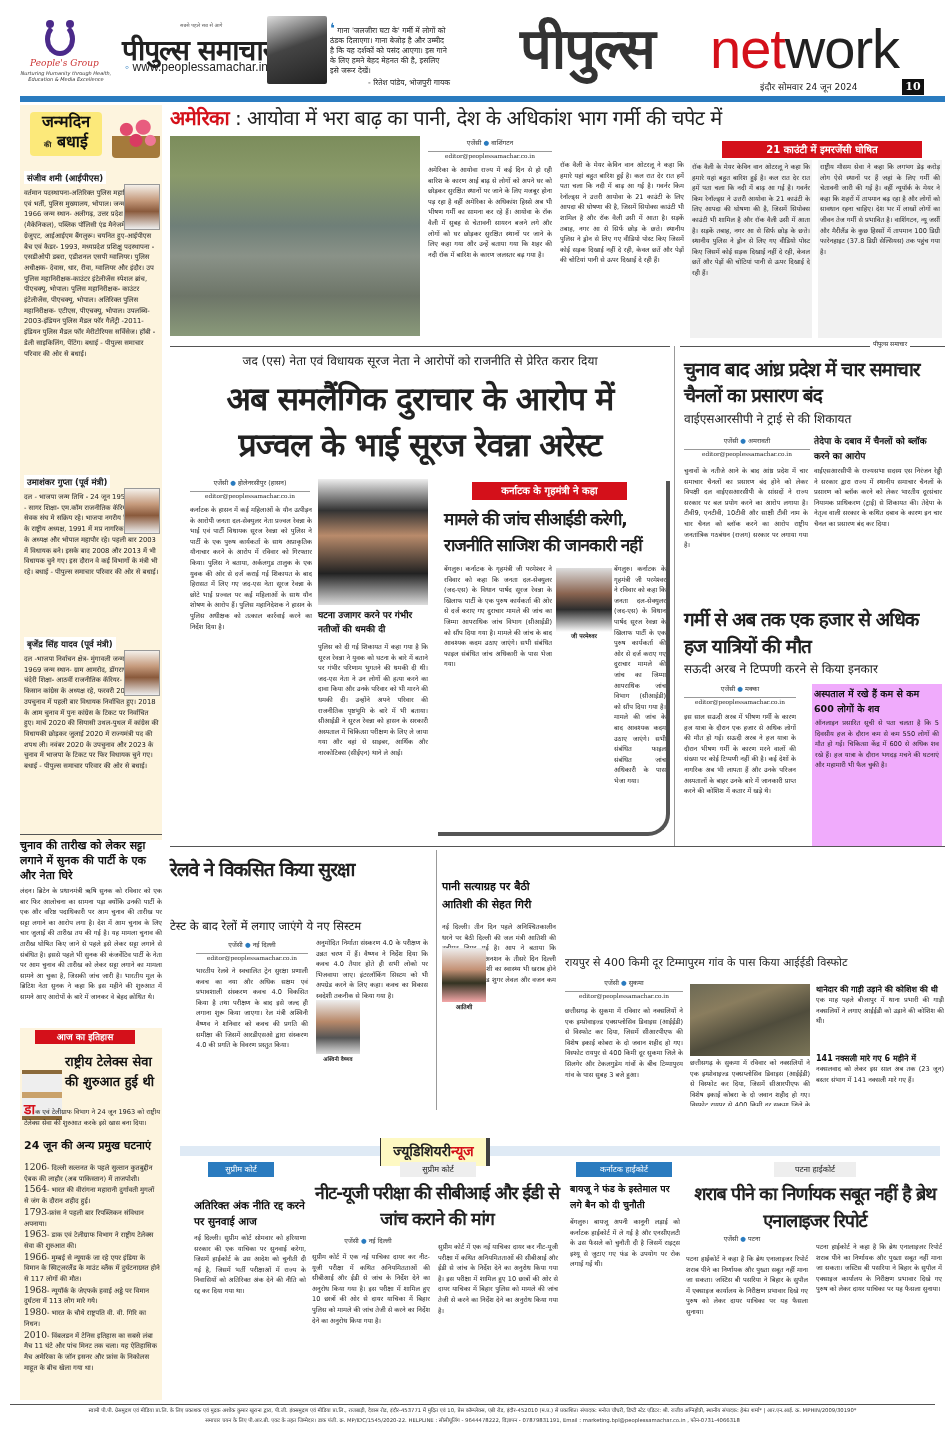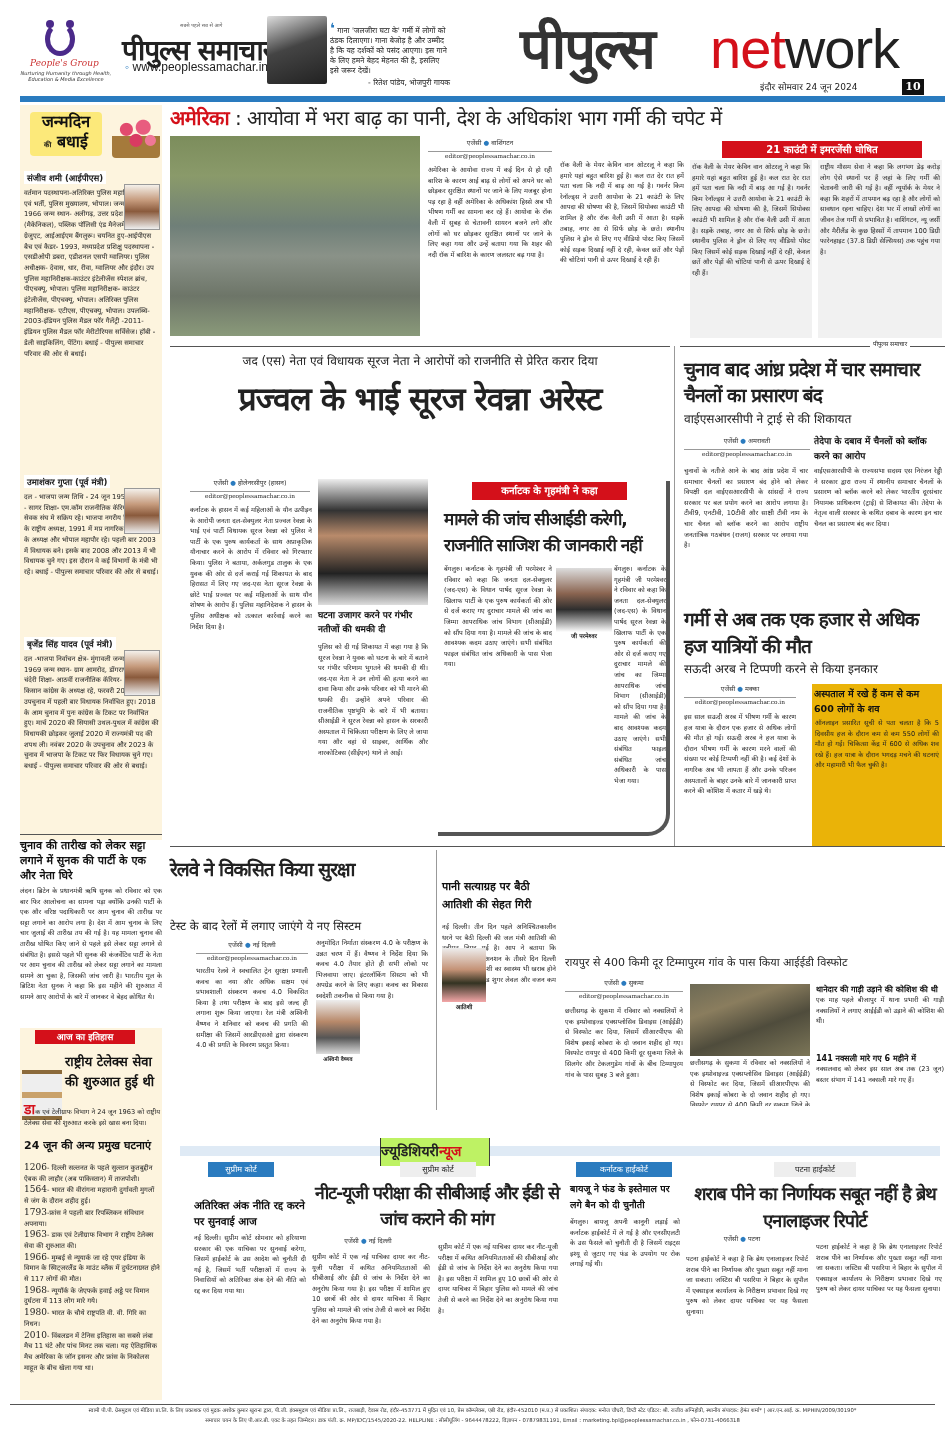--- a/index.html
+++ b/index.html
@@ -41,21 +41,21 @@
 .flood-photo{left:170px;top:136px;width:250px;height:200px;background:linear-gradient(180deg,#7c8d5c 0%,#8a9a6a 20%,#6f7f78 45%,#8a9288 60%,#6d7568 80%,#8a9a7a 100%)}
 .red-tag{background:#d4101a;color:#fff;font-weight:bold;text-align:center}
 .blue-tag{background:#2a7bbf;color:#fff;text-align:center}
 .grey-tag{background:#eee;color:#222;text-align:center}
 .big-head{font-weight:bold;color:#222;letter-spacing:-1px}
 .box-rounded{border:4px solid #555;border-left:none;border-top:none;border-radius:0 0 22px 0}
 .vr{background:#999;width:1px}
 .hr{background:#555;height:1px}
 .hourglass{left:22px;top:1070px;width:40px;height:50px;background:linear-gradient(180deg,#8b6a3a 0 4px,#eee 4px 22px,#c9a16a 22px 28px,#eee 28px 46px,#8b6a3a 46px)}
 .footer{left:0;top:1405px;width:945px;font-size:5.3px;color:#333;text-align:center;line-height:10px}
-.gray-box{background:#eab308}
+.gray-box{background:#f0abfc}
 .crpf-photo{background:linear-gradient(160deg,#6d6a55 0%,#8a7d5e 30%,#4f4c3c 60%,#7c7658 100%)}
 .athishi-photo{background:linear-gradient(180deg,#eee 0%,#c49276 40%,#332 65%,#f4a7a8 100%)}
 .vaishnaw-photo{background:linear-gradient(180deg,#eee 0%,#b8896a 40%,#555 70%,#ddd 100%)}
 .param-photo{background:linear-gradient(180deg,#ddd 0%,#8a6450 40%,#2e2e2e 65%,#fff 100%)}
 .suraj-photo{background:linear-gradient(180deg,#eee 0%,#333 25%,#b98b6b 45%,#222 75%,#ddd 100%)}
 </style>
 </head>
 <body>
 
 <div class="abs masthead">
@@ -136,20 +136,21 @@
   <div class="body-text" style="margin-top:6px;height:178px;overflow:hidden">अमेरिका के आयोवा राज्य में कई दिन से हो रही बारिश के कारण आई बाढ़ से लोगों को अपने घर को छोड़कर सुरक्षित स्थानों पर जाने के लिए मजबूर होना पड़ रहा है वहीं अमेरिका के अधिकांश हिस्से अब भी भीषण गर्मी का सामना कर रहे हैं। आयोवा के रॉक वैली में सुबह से चेतावनी सायरन बजने लगे और लोगों को घर छोड़कर सुरक्षित स्थानों पर जाने के लिए कहा गया और उन्हें बताया गया कि शहर की नदी रॉक में बारिश के कारण जलस्तर बढ़ गया है।</div>
 </div>
 <div class="abs red-tag" style="left:722px;top:141px;width:200px;height:17px;font-size:10px;line-height:17px">21 काउंटी में इमरजेंसी घोषित</div>
 <div class="abs body-text" style="left:560px;top:160px;width:124px;height:178px;overflow:hidden">रॉक वैली के मेयर केविन वान ओटरलू ने कहा कि हमारे यहां बहुत बारिश हुई है। कल रात देर रात हमें पता चला कि नदी में बाढ़ आ गई है। गवर्नर किम रेनॉल्ड्स ने उत्तरी आयोवा के 21 काउंटी के लिए आपदा की घोषणा की है, जिसमें सियोक्स काउंटी भी शामिल है और रॉक वैली उसी में आता है। सड़कें तबाह, नगर आ से सिर्फ छोड़ के छत्ते। स्थानीय पुलिस ने ड्रोन से लिए गए वीडियो पोस्ट किए जिसमें कोई सड़क दिखाई नहीं दे रही, केवल छतें और पेड़ों की चोटियां पानी से ऊपर दिखाई दे रही हैं।</div>
 <div class="abs body-text" style="left:690px;top:160px;width:122px;height:178px;overflow:hidden;background:#f1f1f1;padding:2px">रॉक वैली के मेयर केविन वान ओटरलू ने कहा कि हमारे यहां बहुत बारिश हुई है। कल रात देर रात हमें पता चला कि नदी में बाढ़ आ गई है। गवर्नर किम रेनॉल्ड्स ने उत्तरी आयोवा के 21 काउंटी के लिए आपदा की घोषणा की है, जिसमें सियोक्स काउंटी भी शामिल है और रॉक वैली उसी में आता है। सड़कें तबाह, नगर आ से सिर्फ छोड़ के छत्ते। स्थानीय पुलिस ने ड्रोन से लिए गए वीडियो पोस्ट किए जिसमें कोई सड़क दिखाई नहीं दे रही, केवल छतें और पेड़ों की चोटियां पानी से ऊपर दिखाई दे रही हैं।</div>
 <div class="abs body-text" style="left:818px;top:160px;width:124px;height:178px;overflow:hidden;background:#f1f1f1;padding:2px">राष्ट्रीय मौसम सेवा ने कहा कि लगभग डेढ़ करोड़ लोग ऐसे स्थानों पर हैं जहां के लिए गर्मी की चेतावनी जारी की गई है। वहीं न्यूयॉर्क के मेयर ने कहा कि शहरों में तापमान बढ़ रहा है और लोगों को सावधान रहना चाहिए। देश भर में लाखों लोगों का जीवन तेज गर्मी से प्रभावित है। वाशिंगटन, न्यू जर्सी और मैरीलैंड के कुछ हिस्सों में तापमान 100 डिग्री फारेनहाइट (37.8 डिग्री सेल्सियस) तक पहुंच गया है।</div>
 
 <div class="abs hr" style="left:170px;top:346px;width:500px"></div>
 <div class="abs" style="left:170px;top:352px;width:500px;font-size:12px;text-align:center;white-space:nowrap">जद (एस) नेता एवं विधायक सूरज नेता ने आरोपों को राजनीति से प्रेरित करार दिया</div>
 <div class="abs big-head" style="left:170px;top:376px;width:500px;font-size:32px;line-height:46px;text-align:center;white-space:nowrap">
+  <div>अब समलैंगिक दुराचार के आरोप में</div>
   <div>प्रज्वल के भाई सूरज रेवन्ना अरेस्ट</div>
 </div>
 <div class="abs" style="left:190px;top:478px;width:120px">
   <div class="byline"><span>एजेंसी</span> <span class="dot">●</span> <span>होलेनरसीपुर (हासन)</span></div>
   <div class="editor-mail" style="margin-top:4px">editor@peoplessamachar.co.in</div>
 </div>
 <div class="abs body-text" style="left:190px;top:505px;width:122px;height:335px;overflow:hidden">कर्नाटक के हासन में कई महिलाओं के यौन उत्पीड़न के आरोपी जनता दल-सेक्युलर नेता प्रज्वल रेवन्ना के भाई एवं पार्टी विधायक सूरज रेवन्ना को पुलिस ने पार्टी के एक पुरुष कार्यकर्ता के साथ अप्राकृतिक यौनाचार करने के आरोप में रविवार को गिरफ्तार किया। पुलिस ने बताया, अर्कलगुड तालुक के एक युवक की ओर से दर्ज कराई गई शिकायत के बाद हिरासत में लिए गए जद-एस नेता सूरज रेवन्ना के छोटे भाई प्रज्वल पर कई महिलाओं के साथ यौन शोषण के आरोप हैं। पुलिस महानिदेशक ने हासन के पुलिस अधीक्षक को तत्काल कार्रवाई करने का निर्देश दिया है।</div>
 <div class="abs suraj-photo" style="left:318px;top:479px;width:110px;height:126px"></div>
 <div class="abs sec-head" style="left:318px;top:608px;width:110px;font-size:9px;line-height:14px">घटना उजागर करने पर गंभीर नतीजों की धमकी दी</div>
 <div class="abs body-text" style="left:318px;top:642px;width:110px;height:198px;overflow:hidden">पुलिस को दी गई शिकायत में कहा गया है कि सूरज रेवन्ना ने युवक को घटना के बारे में बताने पर गंभीर परिणाम भुगतने की धमकी दी थी। जद-एस नेता ने उन लोगों की हत्या करने का दावा किया और उनके परिवार को भी मारने की धमकी दी। उन्होंने अपने परिवार की राजनीतिक पृष्ठभूमि के बारे में भी बताया। सीआईडी ने सूरज रेवन्ना को हासन के सरकारी अस्पताल में चिकित्सा परीक्षण के लिए ले जाया गया और वहां से साइबर, आर्थिक और नारकोटिक्स (सीईएन) थाने ले आई।</div>
@@ -218,21 +219,21 @@
 <div class="abs crpf-photo" style="left:690px;top:984px;width:120px;height:72px"></div>
 <div class="abs body-text" style="left:690px;top:1058px;width:120px;height:48px;overflow:hidden">छत्तीसगढ़ के सुकमा में रविवार को नक्सलियों ने एक इम्प्रोवाइज्ड एक्सप्लोसिव डिवाइस (आईईडी) से विस्फोट कर दिया, जिसमें सीआरपीएफ की विशेष इकाई कोबरा के दो जवान शहीद हो गए। विस्फोट रायपुर से 400 किमी दूर सुकमा जिले के सिलगेर और टेकलगुडेम गांवों के बीच टिम्मापुरम गांव के पास सुबह 3 बजे हुआ।</div>
 <div class="abs" style="left:816px;top:984px;width:128px">
   <div class="sec-head" style="font-size:8px;line-height:11px">थानेदार की गाड़ी उड़ाने की कोशिश की थी</div>
   <div class="body-text" style="height:56px;overflow:hidden">एक माह पहले बीजापुर में थाना प्रभारी की गाड़ी नक्सलियों ने लगाए आईईडी को उड़ाने की कोशिश की थी।</div>
   <div class="sec-head" style="font-size:8px;line-height:11px;margin-top:2px">141 नक्सली मारे गए 6 महीने में</div>
   <div class="body-text" style="height:42px;overflow:hidden">नक्सलवाद को लेकर इस साल अब तक (23 जून) बस्तर संभाग में 141 नक्सली मारे गए हैं।</div>
 </div>
 
 <div class="abs" style="left:180px;top:1146px;width:760px;height:10px;background:#dfeaf5"></div>
-<div class="abs" style="left:380px;top:1138px;width:110px;height:28px;background:#bef264;border-left:1px solid #333;border-right:1px solid #404040;font-size:14px;font-weight:bold;text-align:left;line-height:26px"><span>ज्यूडिशियरी</span><span style="color:#d4101a">न्यूज</span></div>
+<div class="abs" style="left:380px;top:1138px;width:110px;height:28px;background:#fef9c3;border-left:1px solid #333;border-right:4px solid #404040;font-size:14px;font-weight:bold;text-align:center;line-height:26px"><span>ज्यूडिशियरी</span><span style="color:#d4101a">न्यूज</span></div>
 
 <div class="abs" style="left:194px;top:1162px;width:112px">
   <div class="blue-tag" style="width:66px;height:15px;font-size:8px;line-height:15px;margin-left:14px">सुप्रीम कोर्ट</div>
   <div class="sec-head" style="font-size:10.5px;line-height:16px;margin-top:20px">अतिरिक्त अंक नीति रद्द करने पर सुनवाई आज</div>
   <div class="body-text" style="margin-top:4px;height:190px;overflow:hidden">नई दिल्ली। सुप्रीम कोर्ट सोमवार को हरियाणा सरकार की एक याचिका पर सुनवाई करेगा, जिसमें हाईकोर्ट के उस आदेश को चुनौती दी गई है, जिसमें भर्ती परीक्षाओं में राज्य के निवासियों को अतिरिक्त अंक देने की नीति को रद्द कर दिया गया था।</div>
 </div>
 
 <div class="abs" style="left:312px;top:1162px;width:250px">
   <div class="grey-tag" style="width:76px;height:15px;font-size:8px;line-height:15px;margin-left:88px">सुप्रीम कोर्ट</div>
   <div class="big-head" style="font-size:17.5px;line-height:26px;margin-top:3px;text-align:center">नीट-यूजी परीक्षा की सीबीआई और ईडी से जांच कराने की मांग</div>

